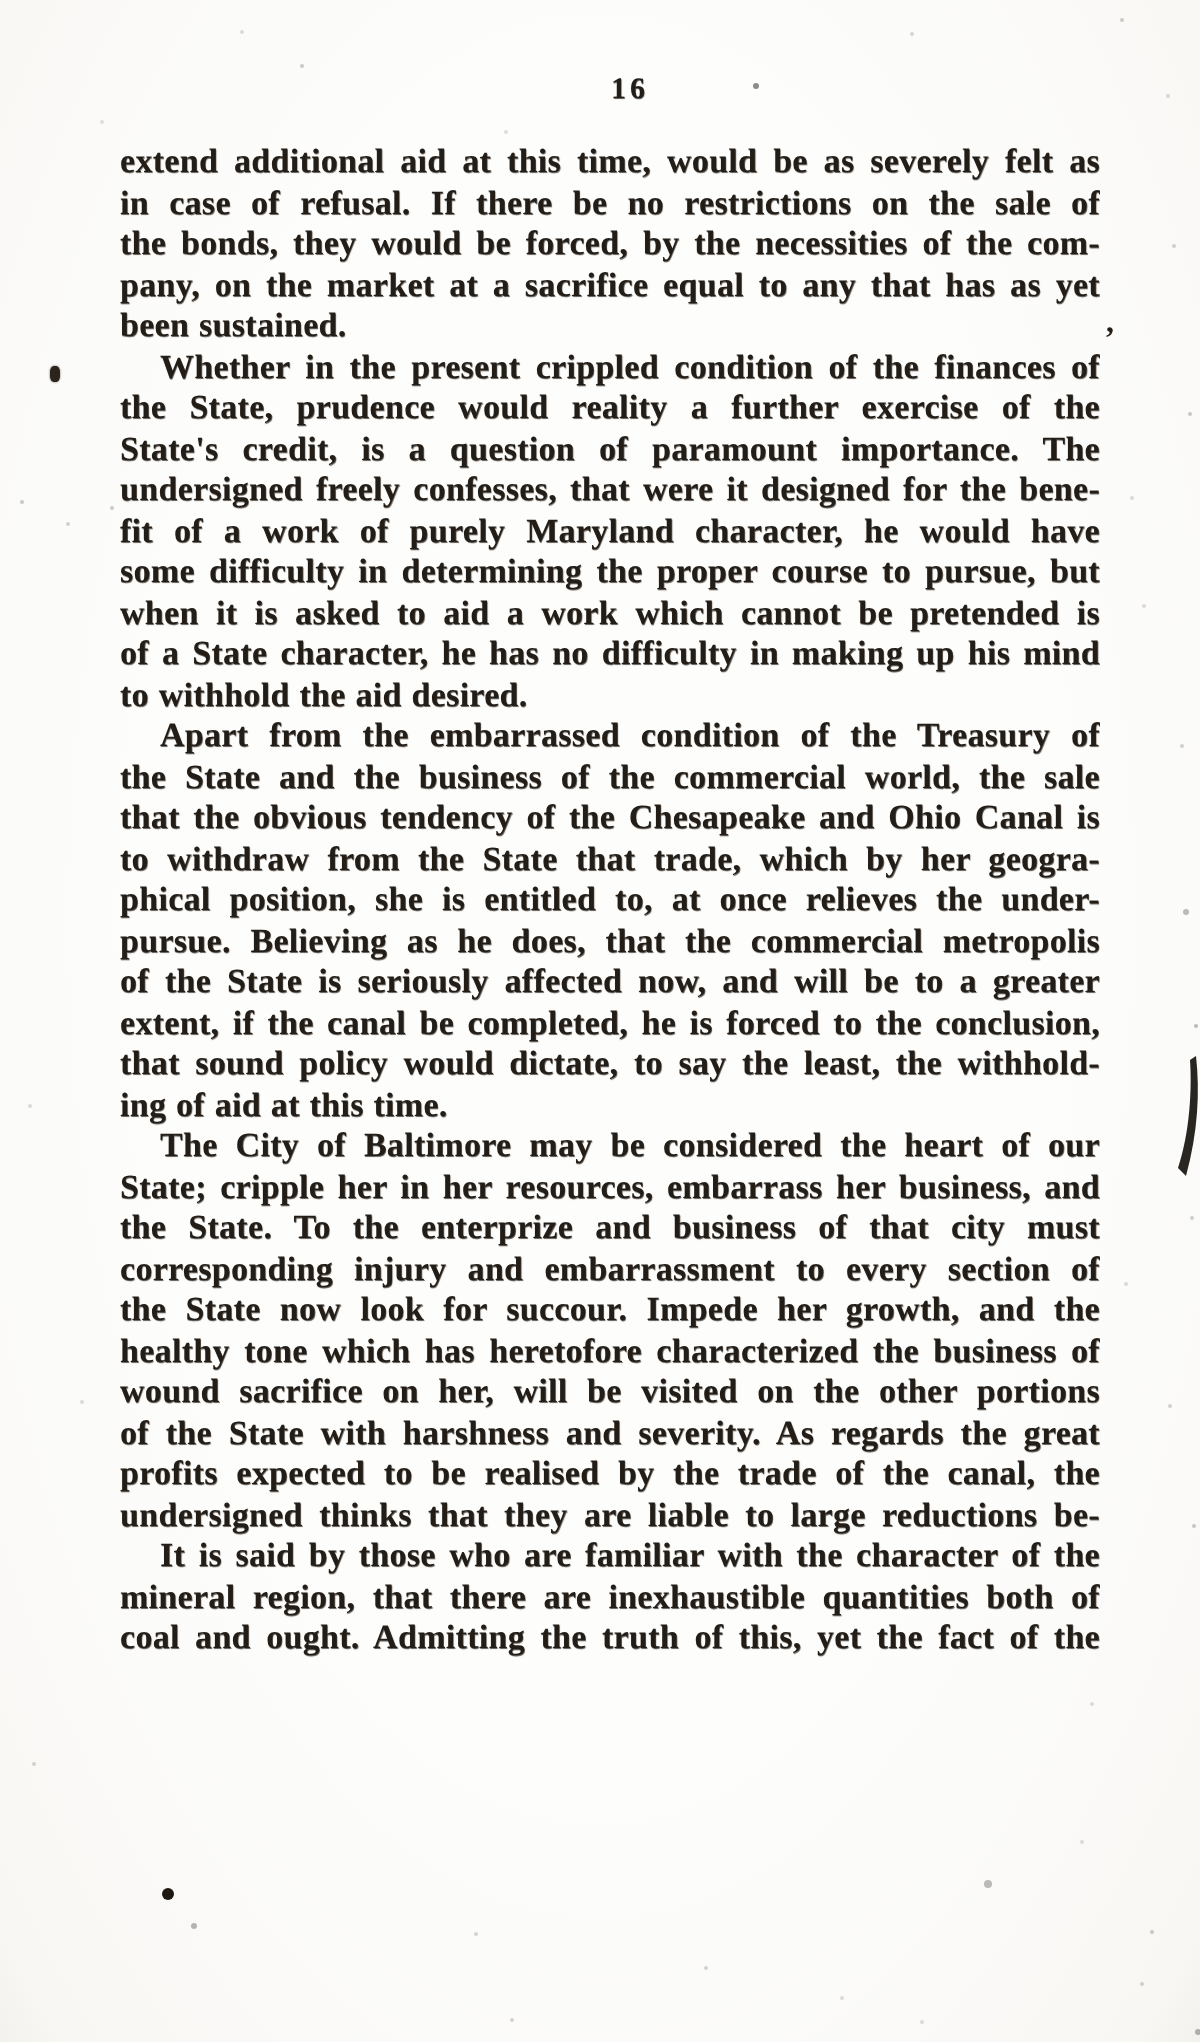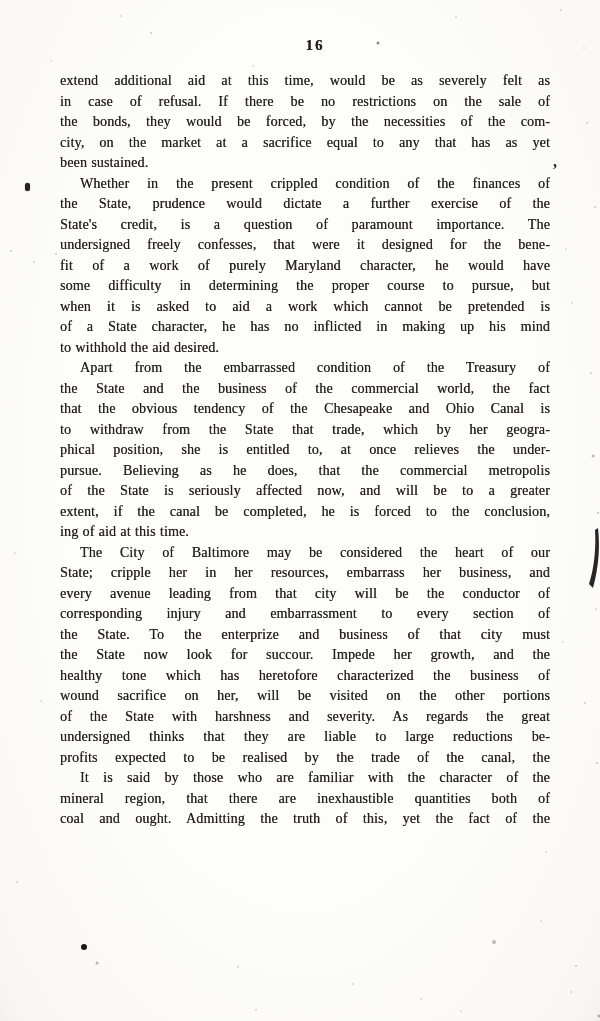--- a/index.html
+++ b/index.html
@@ -30,22 +30,22 @@
   .text-block {
     position: absolute;
     top: 71px;
     left: 60px;
     width: 490px;
   }
 
   .line {
     height: 20.5px;
     line-height: 20.5px;
-    font-size: 14px;
-    font-weight: 400;
+    font-size: 17px;
+    font-weight: 700;
     letter-spacing: 0.15px;
     word-spacing: 0.5px;
     text-align: justify;
     text-align-last: justify;
     overflow: hidden;
     white-space: normal;
     text-shadow: 0.3px 0.3px 0.4px rgba(35,28,20,0.7);
   }
   .line.lastline { text-align-last: left; }
   .line.indent { text-indent: 20px; }
@@ -139,57 +139,57 @@
 
 <div class="page">
 
   <div class="pageno">16</div>
 
   <div class="text-block" id="text-block">
       <div>
         <div class="line">extend additional aid at this time, would be as severely felt as</div>
         <div class="line">in case of refusal.  If there be no restrictions on the sale of</div>
         <div class="line">the bonds, they would be forced, by the necessities of the com-</div>
-        <div class="line">city, on the market at a sacrifice equal to any that has as yet</div>
+        <div class="line">pany, on the market at a sacrifice equal to any that has as yet</div>
         <div class="line lastline">been sustained.</div>
       </div>
       <div>
         <div class="line indent">Whether in the present crippled condition of the finances of</div>
-        <div class="line">the State, prudence would dictate a further exercise of the</div>
+        <div class="line">the State, prudence would reality a further exercise of the</div>
         <div class="line">State's credit, is a question of paramount importance.  The</div>
         <div class="line">undersigned freely confesses, that were it designed for the bene-</div>
         <div class="line">fit of a work of purely Maryland character, he would have</div>
         <div class="line">some difficulty in determining the proper course to pursue, but</div>
         <div class="line">when it is asked to aid a work which cannot be pretended is</div>
-        <div class="line">of a State character, he has no inflicted in making up his mind</div>
+        <div class="line">of a State character, he has no difficulty in making up his mind</div>
         <div class="line lastline">to withhold the aid desired.</div>
       </div>
       <div>
         <div class="line indent">Apart from the embarrassed condition of the Treasury of</div>
-        <div class="line">the State and the business of the commercial world, the fact</div>
+        <div class="line">the State and the business of the commercial world, the sale</div>
         <div class="line">that the obvious tendency of the Chesapeake and Ohio Canal is</div>
         <div class="line">to withdraw from the State that trade, which by her geogra-</div>
         <div class="line">phical position, she is entitled to, at once relieves the under-</div>
         <div class="line">pursue.  Believing as he does, that the commercial metropolis</div>
         <div class="line">of the State is seriously affected now, and will be to a greater</div>
         <div class="line">extent, if the canal be completed, he is forced to the conclusion,</div>
+        <div class="line">that sound policy would dictate, to say the least, the withhold-</div>
         <div class="line lastline">ing of aid at this time.</div>
       </div>
       <div>
         <div class="line indent">The City of Baltimore may be considered the heart of our</div>
         <div class="line">State; cripple her in her resources, embarrass her business, and</div>
-        <div class="line">every avenue leading from that city will be the conductor of</div>
+        <div class="line">the State.  To the enterprize and business of that city must</div>
         <div class="line">corresponding injury and embarrassment to every section of</div>
-        <div class="line">the State.  To the enterprize and business of that city must</div>
         <div class="line">the State now look for succour.  Impede her growth, and the</div>
         <div class="line">healthy tone which has heretofore characterized the business of</div>
         <div class="line">wound sacrifice on her, will be visited on the other portions</div>
         <div class="line">of the State with harshness and severity.  As regards the great</div>
+        <div class="line">profits expected to be realised by the trade of the canal, the</div>
         <div class="line">undersigned thinks that they are liable to large reductions be-</div>
-        <div class="line">profits expected to be realised by the trade of the canal, the</div>
       </div>
       <div>
         <div class="line indent">It is said by those who are familiar with the character of the</div>
         <div class="line">mineral region, that there are inexhaustible quantities both of</div>
         <div class="line">coal and ought.  Admitting the truth of this, yet the fact of the</div>
       </div>
     </div>
 
   <svg class="ink-stroke" viewBox="0 0 14 62">
     <path d="M10,0 C12,18 11,38 5,60 L1,56 C7,38 8,16 7,2 Z" fill="#17120d" opacity="0.92"></path>

